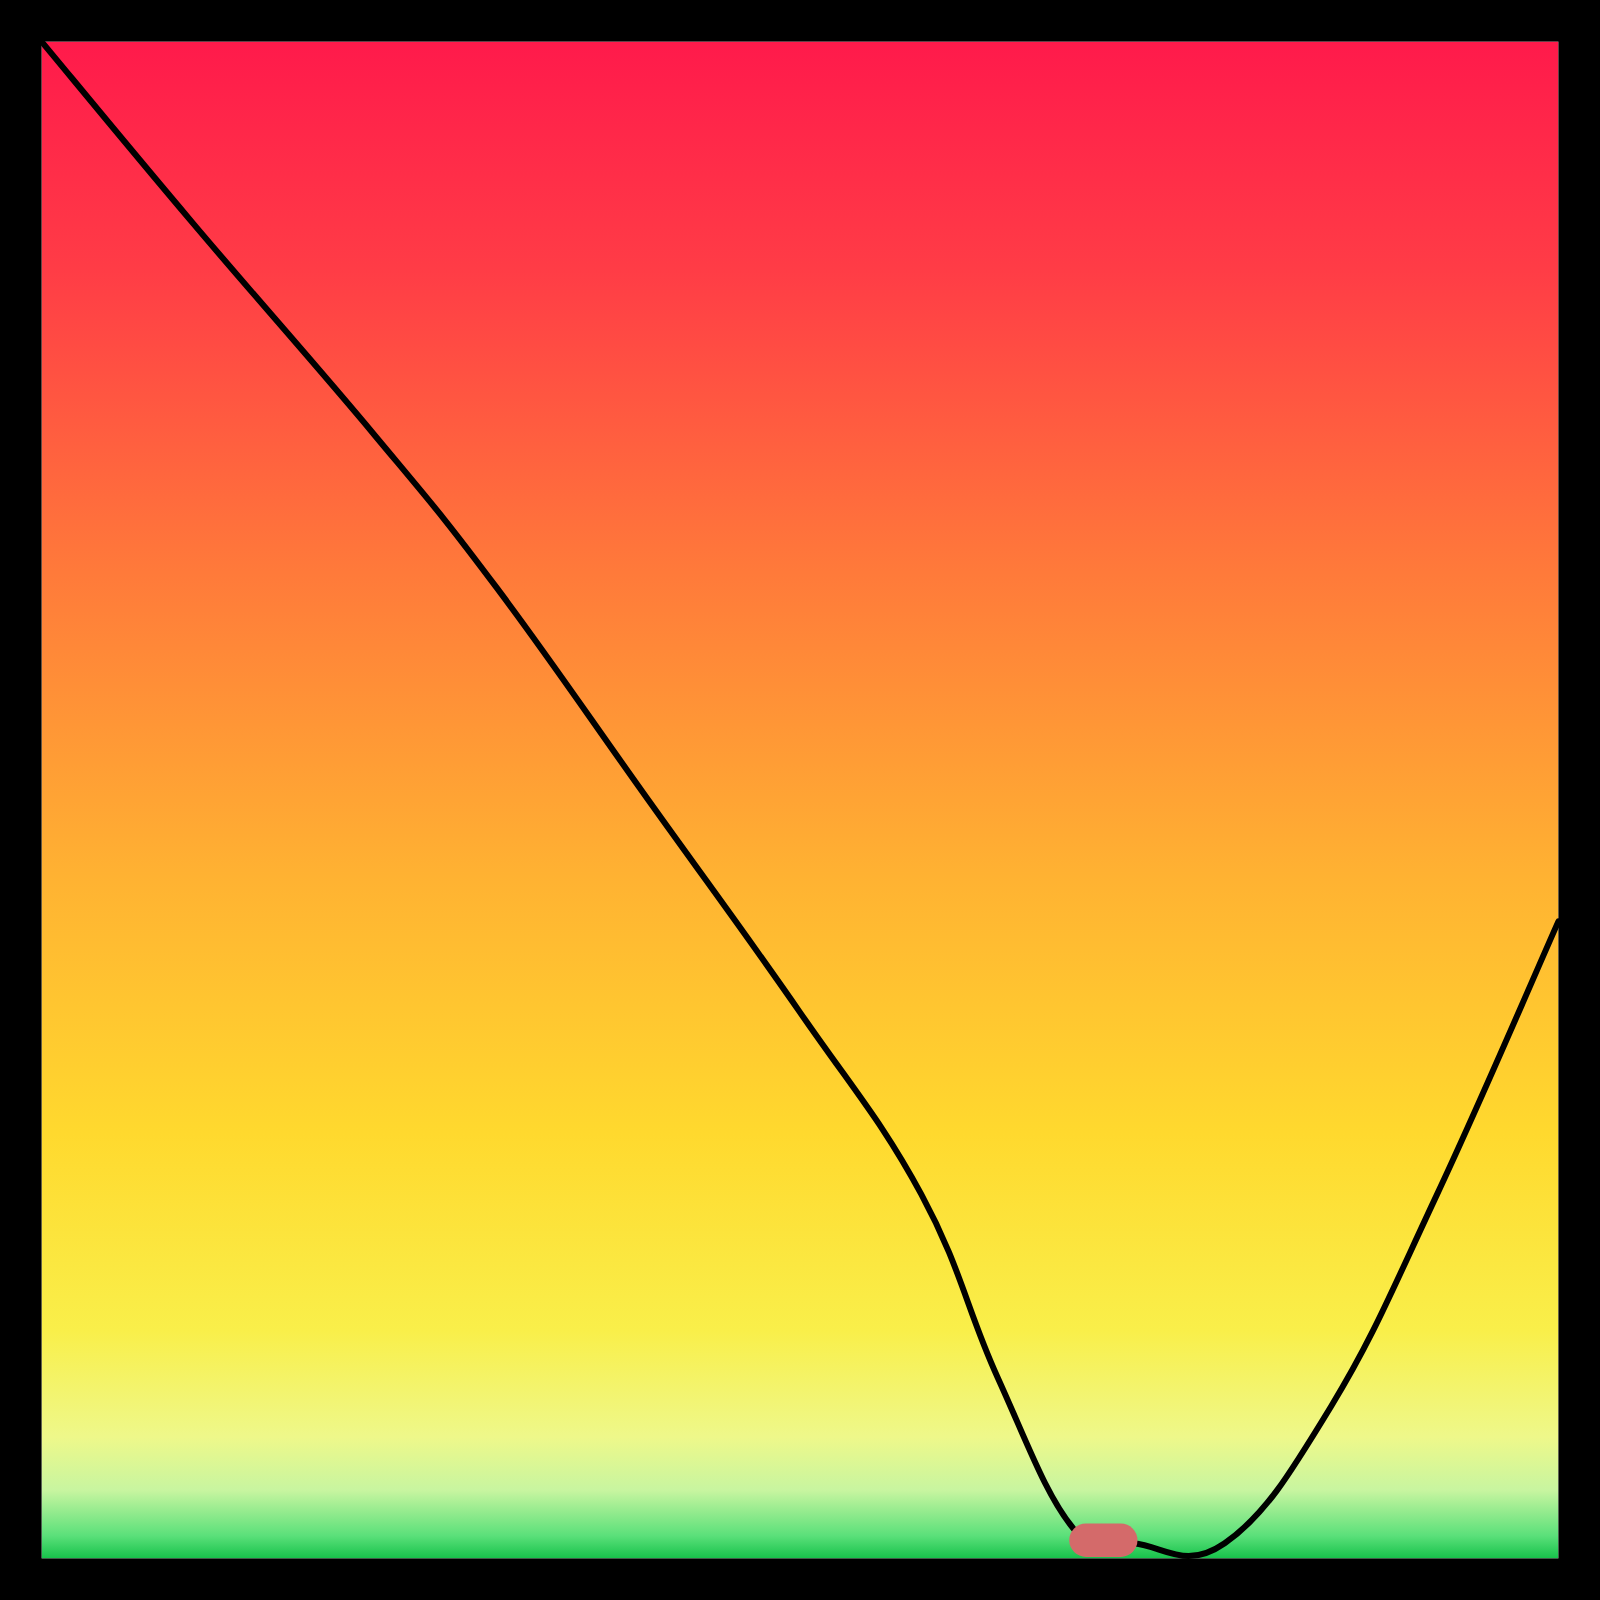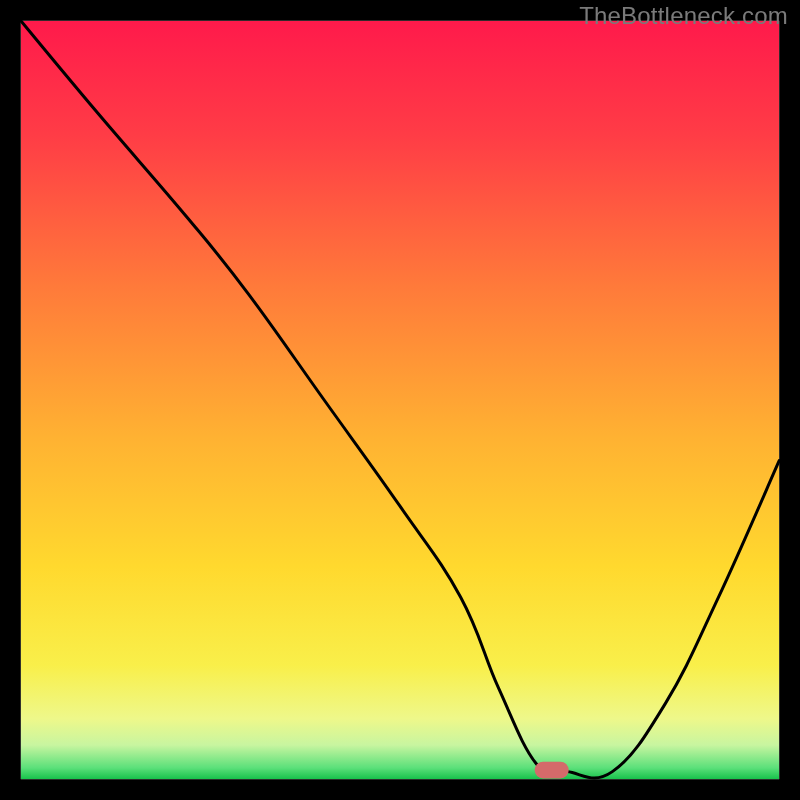--- a/index.html
+++ b/index.html
@@ -27,21 +27,20 @@
     letter-spacing: 0.2px;
   }
   svg {
     display: block;
   }
 </style>
 </head>
 <body>
 
 <div class="chart-container">
-  <div class="watermark">TheBottleneck.com</div>
   <svg id="chart-svg" width="800" height="800" viewBox="0 0 800 800">
       <defs>
         <linearGradient id="bgGrad" x1="0" y1="0" x2="0" y2="1">
           <stop offset="0%" stop-color="#ff1a4b"></stop>
           <stop offset="15%" stop-color="#ff3c46"></stop>
           <stop offset="35%" stop-color="#ff7a3a"></stop>
           <stop offset="55.00000000000001%" stop-color="#ffb232"></stop>
           <stop offset="72%" stop-color="#ffd92e"></stop>
           <stop offset="85%" stop-color="#f9ef4a"></stop>
           <stop offset="92%" stop-color="#eef88a"></stop>

